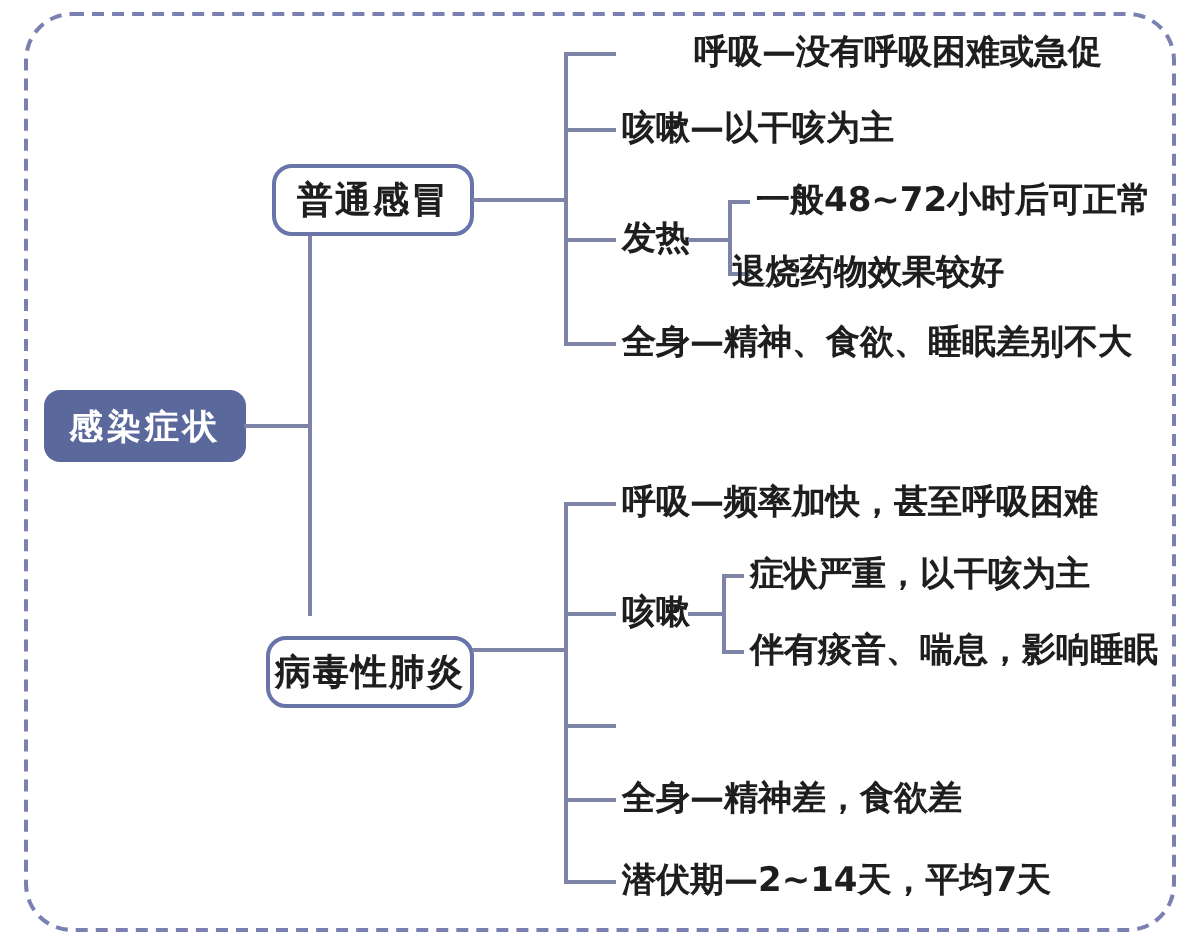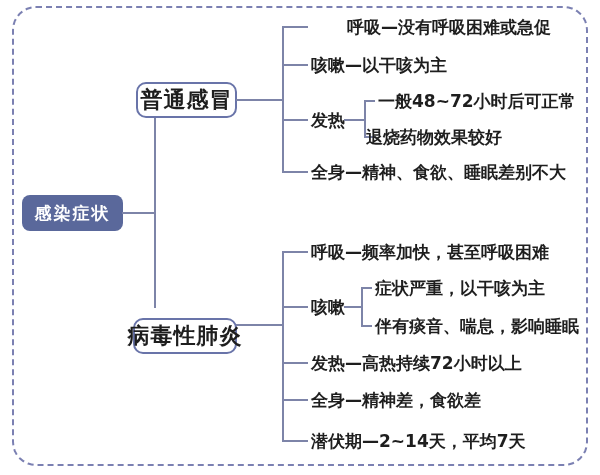--- a/index.html
+++ b/index.html
@@ -19,21 +19,21 @@
     border-radius: 24px;
   }
   .ln { position: absolute; background: var(--line, #7d84a8); }
   .node {
     position: absolute;
     display: flex; align-items: center; justify-content: center;
     box-sizing: border-box;
     background: #ffffff;
     border: 2px solid var(--node-border, #6974a9);
     border-radius: 10px;
-    font-size: 22px; font-weight: 700;
+    font-size: 18px; font-weight: 700;
     color: var(--node-text, #1e1e1e);
     letter-spacing: 1px;
     white-space: nowrap;
   }
   .root {
     background: var(--root-fill, #5a689b);
     border: none;
     border-radius: 8px;
     color: var(--root-text, #ffffff);
     font-size: 17px;
@@ -90,21 +90,20 @@
   <div class="ln" style="left:282px; top:251px; width:2px; height:191px;"></div>
 
   <div class="ln" style="left:282px; top:251px; width:26px; height:2px;"></div>
   <div class="ln" style="left:282px; top:306px; width:26px; height:2px;"></div>
   <div class="ln" style="left:282px; top:362px; width:26px; height:2px;"></div>
   <div class="ln" style="left:282px; top:399px; width:26px; height:2px;"></div>
   <div class="ln" style="left:282px; top:440px; width:26px; height:2px;"></div>
 
   <div class="leaf" style="left:311px; top:252px;">呼吸—频率加快，甚至呼吸困难</div>
   <div class="leaf" style="left:311px; top:307px;">咳嗽</div>
-  <div class="leaf" style="left:311px; top:363px;">发热—高热持续72小时以上</div>
   <div class="leaf" style="left:311px; top:400px;">全身—精神差，食欲差</div>
   <div class="leaf" style="left:311px; top:441px;">潜伏期—2~14天，平均7天</div>
 
   <div class="ln" style="left:344px; top:306px; width:18px; height:2px;"></div>
   <div class="ln" style="left:361px; top:287px; width:2px; height:40px;"></div>
   <div class="ln" style="left:361px; top:287px; width:11px; height:2px;"></div>
   <div class="ln" style="left:361px; top:325px; width:11px; height:2px;"></div>
 
   <div class="leaf sub" style="left:375px; top:288px;">症状严重，以干咳为主</div>
   <div class="leaf sub" style="left:375px; top:326px;">伴有痰音、喘息，影响睡眠</div>

